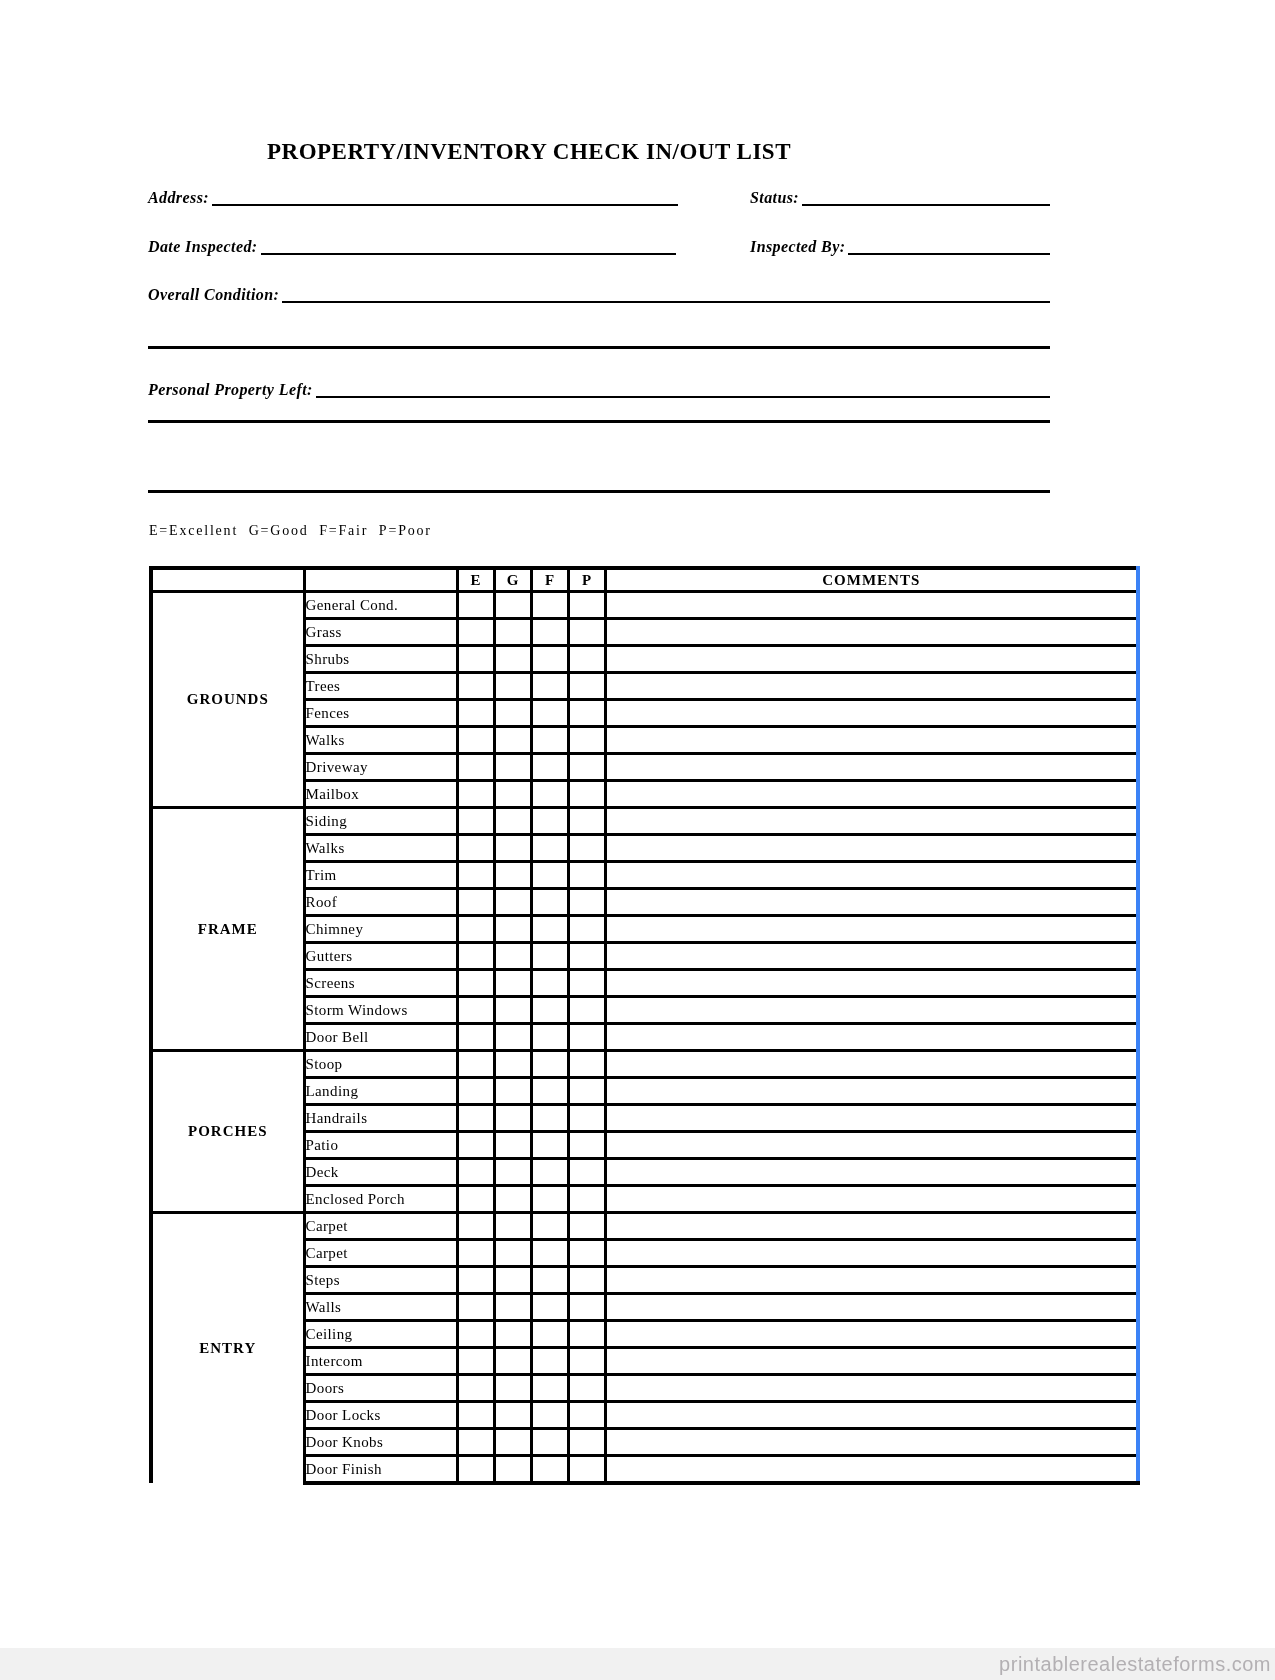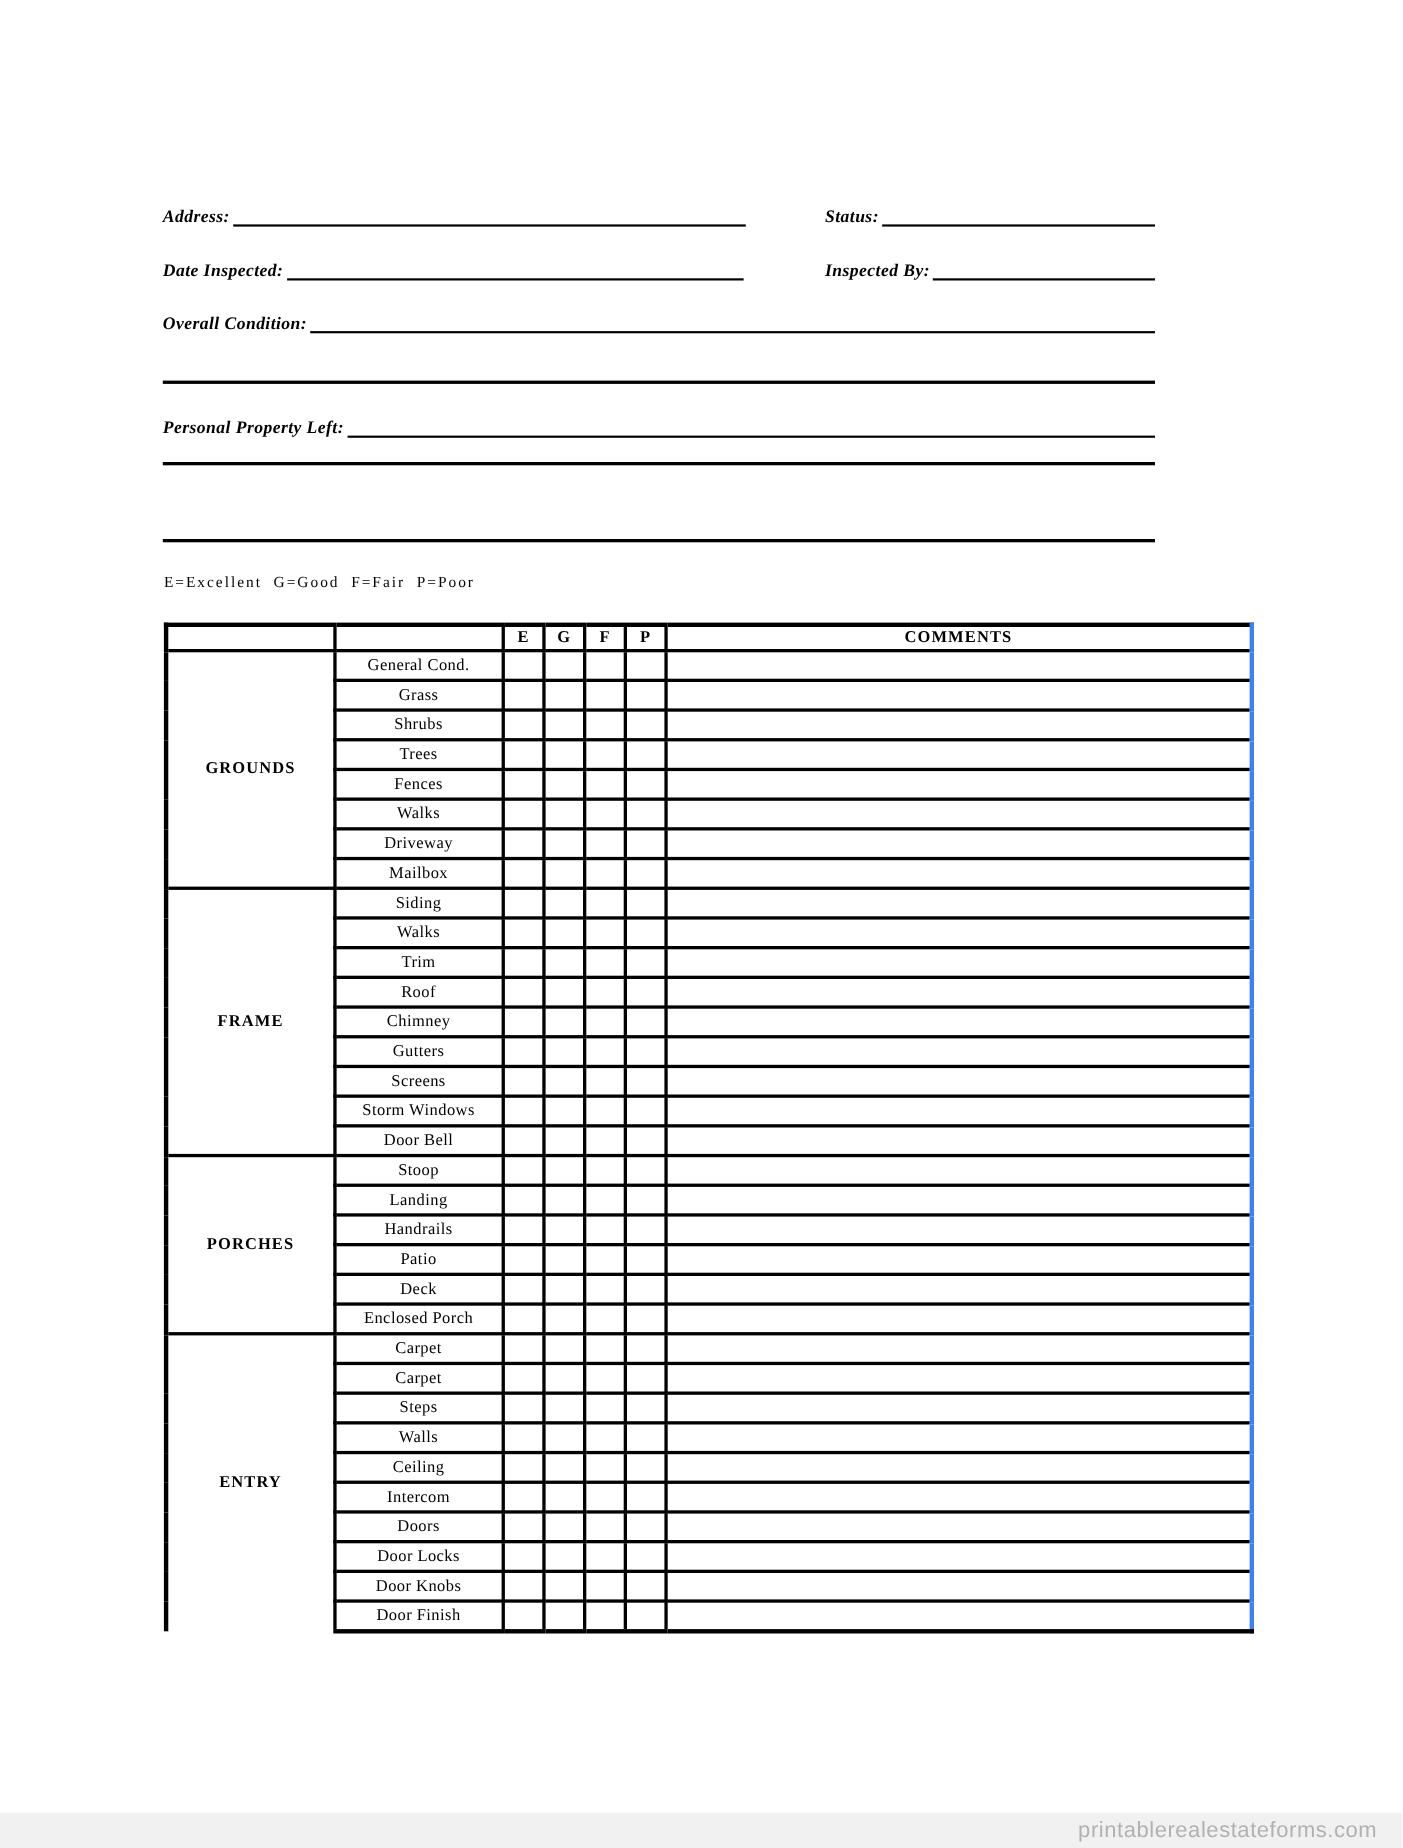--- a/index.html
+++ b/index.html
@@ -37,34 +37,35 @@
   .grid th,.grid td{
     border:3px solid #000;padding:0;overflow:hidden;
   }
   .grid thead th{height:20px;font-size:15px;font-weight:bold;text-align:center;border-top:4px solid #000;}
   .grid td{height:24px;font-size:15px;}
   .grid th:first-child,.grid td.c-group{border-left:4px solid #000;}
   .grid th:last-child,.grid td.c-comment{border-right:4px solid #3b82f6;margin-left:10px;}
   .grid tr.last-row td{border-bottom:4px solid #000;}
   .c-group{font-weight:bold;text-align:center;letter-spacing:1px;font-size:15px;}
   .c-group.open-bottom{border-bottom:0;}
-  .c-item{text-align:center;padding-left:9px;letter-spacing:.4px;}
+  .c-item{text-align:left;padding-left:9px;letter-spacing:.4px;}
   .hdr-comments{letter-spacing:1px;}
   .footer{
     position:absolute;left:0;top:1648px;width:1275px;height:32px;
     background:#f1f1f1;display:flex;align-items:center;justify-content:flex-end;
     font-family:"Liberation Sans", sans-serif;font-size:20px;color:#b3b0b3;
-    letter-spacing:.5px;padding-right:23px;box-sizing:border-box;
+    letter-spacing:.5px;padding-right:4px;box-sizing:border-box;
   }
 </style>
 </head>
 <body>
 
 <div class="page">
 
+  <div class="doc-title">PROPERTY/INVENTORY CHECK IN/OUT LIST</div>
 
   <div class="field" style="left:148px;top:187px;width:530px">
     <span class="flabel">Address:</span>
     <span class="fline"></span>
   </div>
   <div class="field" style="left:750px;top:187px;width:300px">
     <span class="flabel">Status:</span>
     <span class="fline"></span>
   </div>
 

